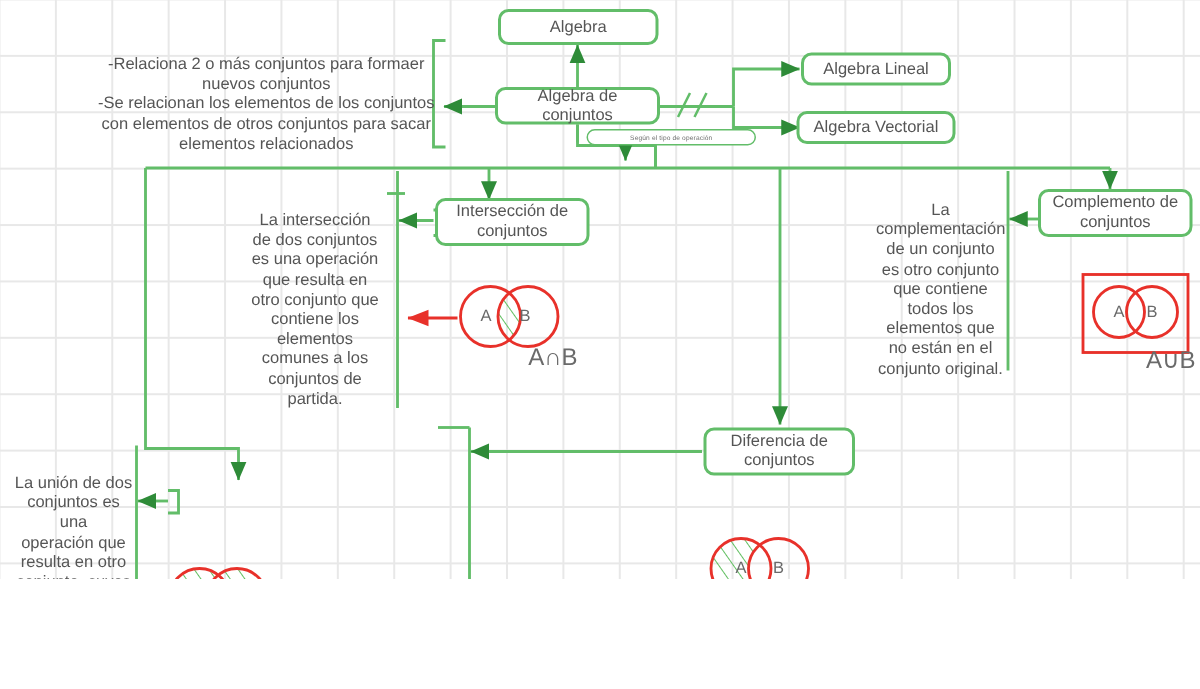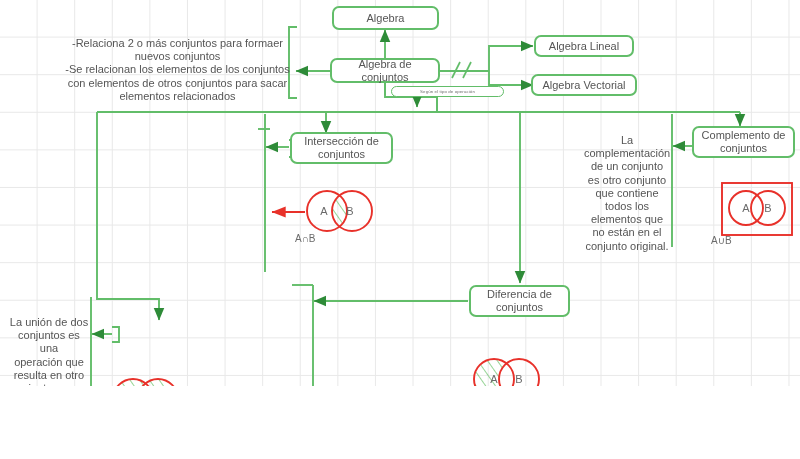--- a/index.html
+++ b/index.html
@@ -38,23 +38,23 @@
     color:#555555;
     font-size:11px;
     line-height:13.2px;
     text-align:center;
     white-space:pre-line;
   }
   .vennwrap{position:absolute;}
   .vennlabel{
     position:absolute;
     width:100%;
-    text-align:left;
+    text-align:right;
     color:#6a6a6a;
-    font-size:10px;
+    font-size:16px;
     line-height:12px;
   }
   .tiny-node{
     position:absolute;
     box-sizing:border-box;
     border:1.5px solid #62bd69;
     border-radius:6px;
     background:#ffffff;
     color:#6f6f6f;
     font-size:4.4px;
@@ -190,20 +190,30 @@
 
   <div class="node" style="left:469px;top:285px;width:101px;height:32px;">Diferencia de
 conjuntos</div>
 
   <div class="note" style="left:60px;top:37px;width:235px;">-Relaciona 2 o más conjuntos para formaer
 nuevos conjuntos
 -Se relacionan los elementos de los conjuntos
 con elementos de otros conjuntos para sacar
 elementos relacionados</div>
 
+  <div class="note" style="left:160px;top:141px;width:100px;">La intersección
+de dos conjuntos
+es una operación
+que resulta en
+otro conjunto que
+contiene los
+elementos
+comunes a los
+conjuntos de
+partida.</div>
 
   <div class="note" style="left:584px;top:134px;width:86px;">La
 complementación
 de un conjunto
 es otro conjunto
 que contiene
 todos los
 elementos que
 no están en el
 conjunto original.</div>

